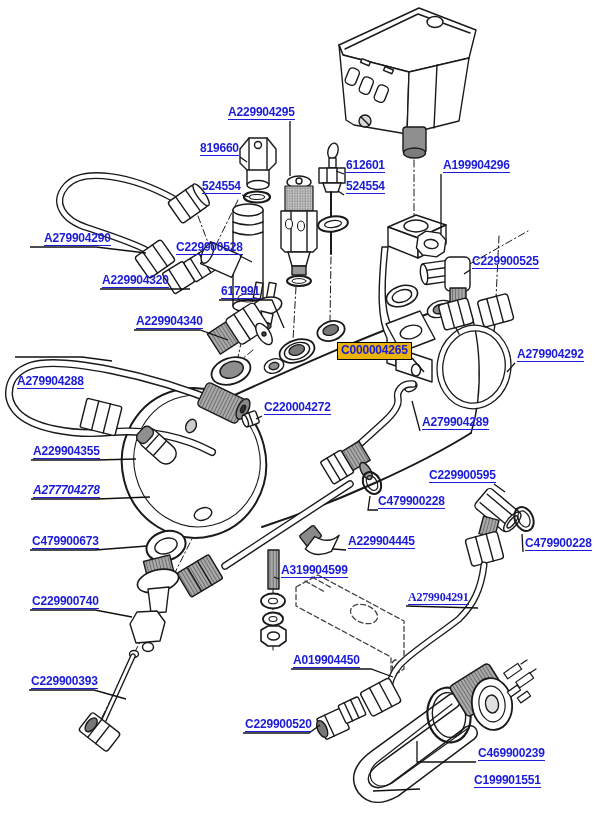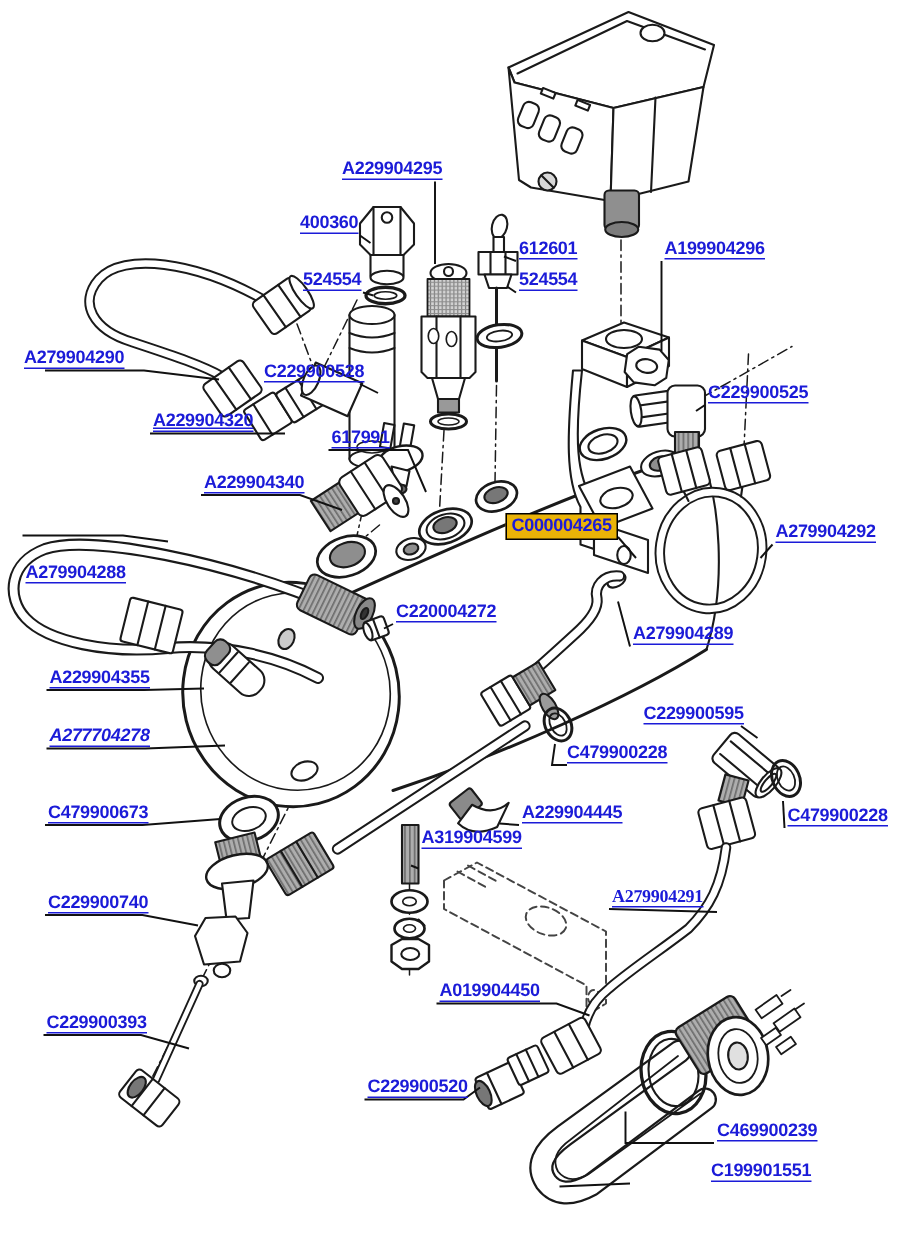--- a/index.html
+++ b/index.html
@@ -455,44 +455,44 @@
         <polyline points="291,669 371,669 393,677"></polyline>
         <polyline points="29,690 94,690 126,699"></polyline>
         <polyline points="243,733 309,733 320,725"></polyline>
         <polyline points="476,762 417,762 417,741"></polyline>
         <polyline points="420,789 373,791"></polyline>
       </g>
 </svg>
 
 <div id="label-layer">
       <div class="plabel" style="left: 228px; top: 106px;">A229904295</div>
-      <div class="plabel" style="left: 200px; top: 142px;">400360</div>
+      <div class="plabel" style="left: 200px; top: 142px;">819660</div>
       <div class="plabel" style="left: 346px; top: 159px;">612601</div>
       <div class="plabel" style="left: 202px; top: 180px;">524554</div>
       <div class="plabel" style="left: 346px; top: 180px;">524554</div>
       <div class="plabel" style="left: 443px; top: 159px;">A199904296</div>
-      <div class="plabel" style="left: 16px; top: 232px;">A279904290</div>
+      <div class="plabel" style="left: 44px; top: 232px;">A279904290</div>
       <div class="plabel" style="left: 176px; top: 241px;">C229900528</div>
-      <div class="plabel" style="left: 102px; top: 274px; text-decoration: underline;">A229904320</div>
+      <div class="plabel" style="left: 102px; top: 274px;">A229904320</div>
       <div class="plabel" style="left: 472px; top: 255px;">C229900525</div>
       <div class="plabel" style="left: 221px; top: 285px;">617991</div>
       <div class="plabel" style="left: 136px; top: 315px;">A229904340</div>
       <div class="plabel" style="left: 17px; top: 342px; margin-top: 33px;">A279904288</div>
       <div class="plabel boxed" style="left: 337px; top: 342px;">C000004265</div>
       <div class="plabel" style="left: 517px; top: 348px;">A279904292</div>
       <div class="plabel" style="left: 264px; top: 401px;">C220004272</div>
       <div class="plabel" style="left: 422px; top: 416px;">A279904289</div>
       <div class="plabel" style="left: 33px; top: 445px;">A229904355</div>
       <div class="plabel" style="left: 33px; top: 484px; font-style: italic;">A277704278</div>
       <div class="plabel" style="left: 429px; top: 469px;">C229900595</div>
       <div class="plabel" style="left: 378px; top: 495px;">C479900228</div>
       <div class="plabel" style="left: 525px; top: 537px;">C479900228</div>
       <div class="plabel" style="left: 32px; top: 535px;">C479900673</div>
       <div class="plabel" style="left: 348px; top: 535px; text-align: center;">A229904445</div>
-      <div class="plabel" style="left: 281px; top: 552px;">A319904599</div>
+      <div class="plabel" style="left: 281px; top: 564px;">A319904599</div>
       <div class="plabel" style="left: 32px; top: 595px;">C229900740</div>
       <div class="plabel" style="left: 408px; top: 591px; font-family: Liberation Serif, serif;">A279904291</div>
       <div class="plabel" style="left: 293px; top: 654px;">A019904450</div>
       <div class="plabel" style="left: 31px; top: 675px;">C229900393</div>
       <div class="plabel" style="left: 245px; top: 718px;">C229900520</div>
       <div class="plabel" style="left: 478px; top: 747px;">C469900239</div>
       <div class="plabel" style="left: 442px; top: 774px; margin-left: 32px;">C199901551</div>
     </div>
 
 </div>

